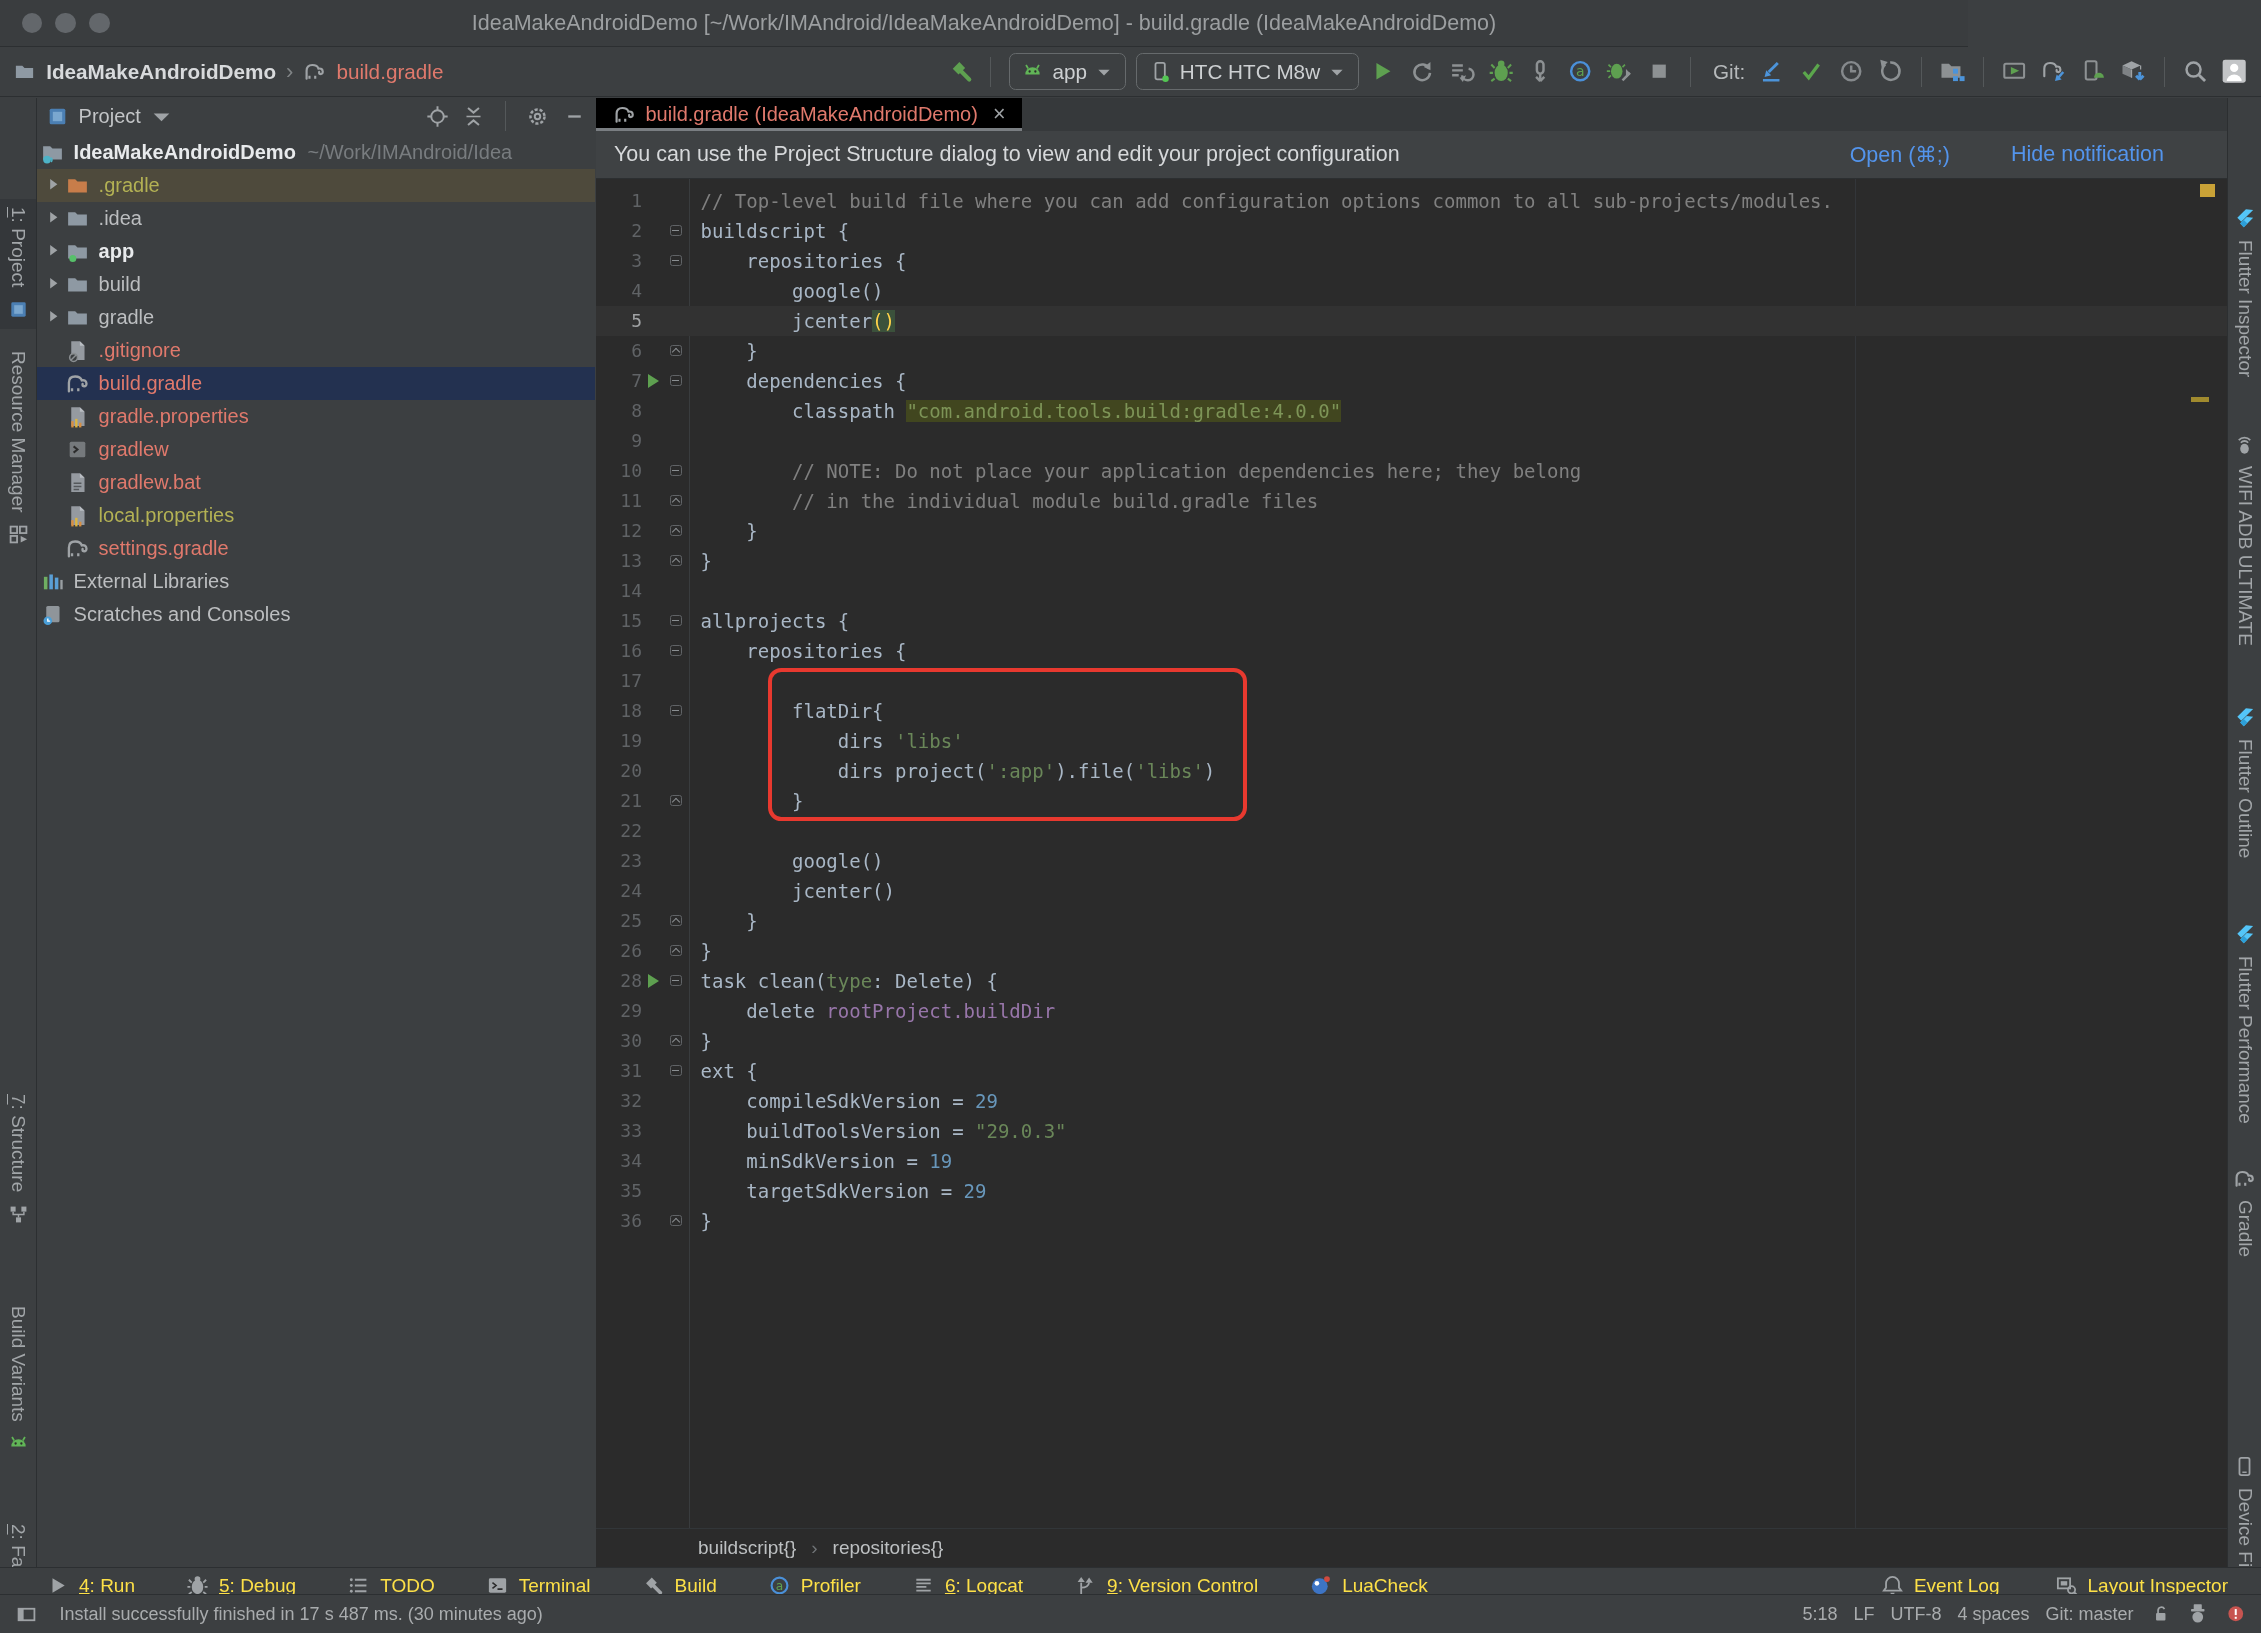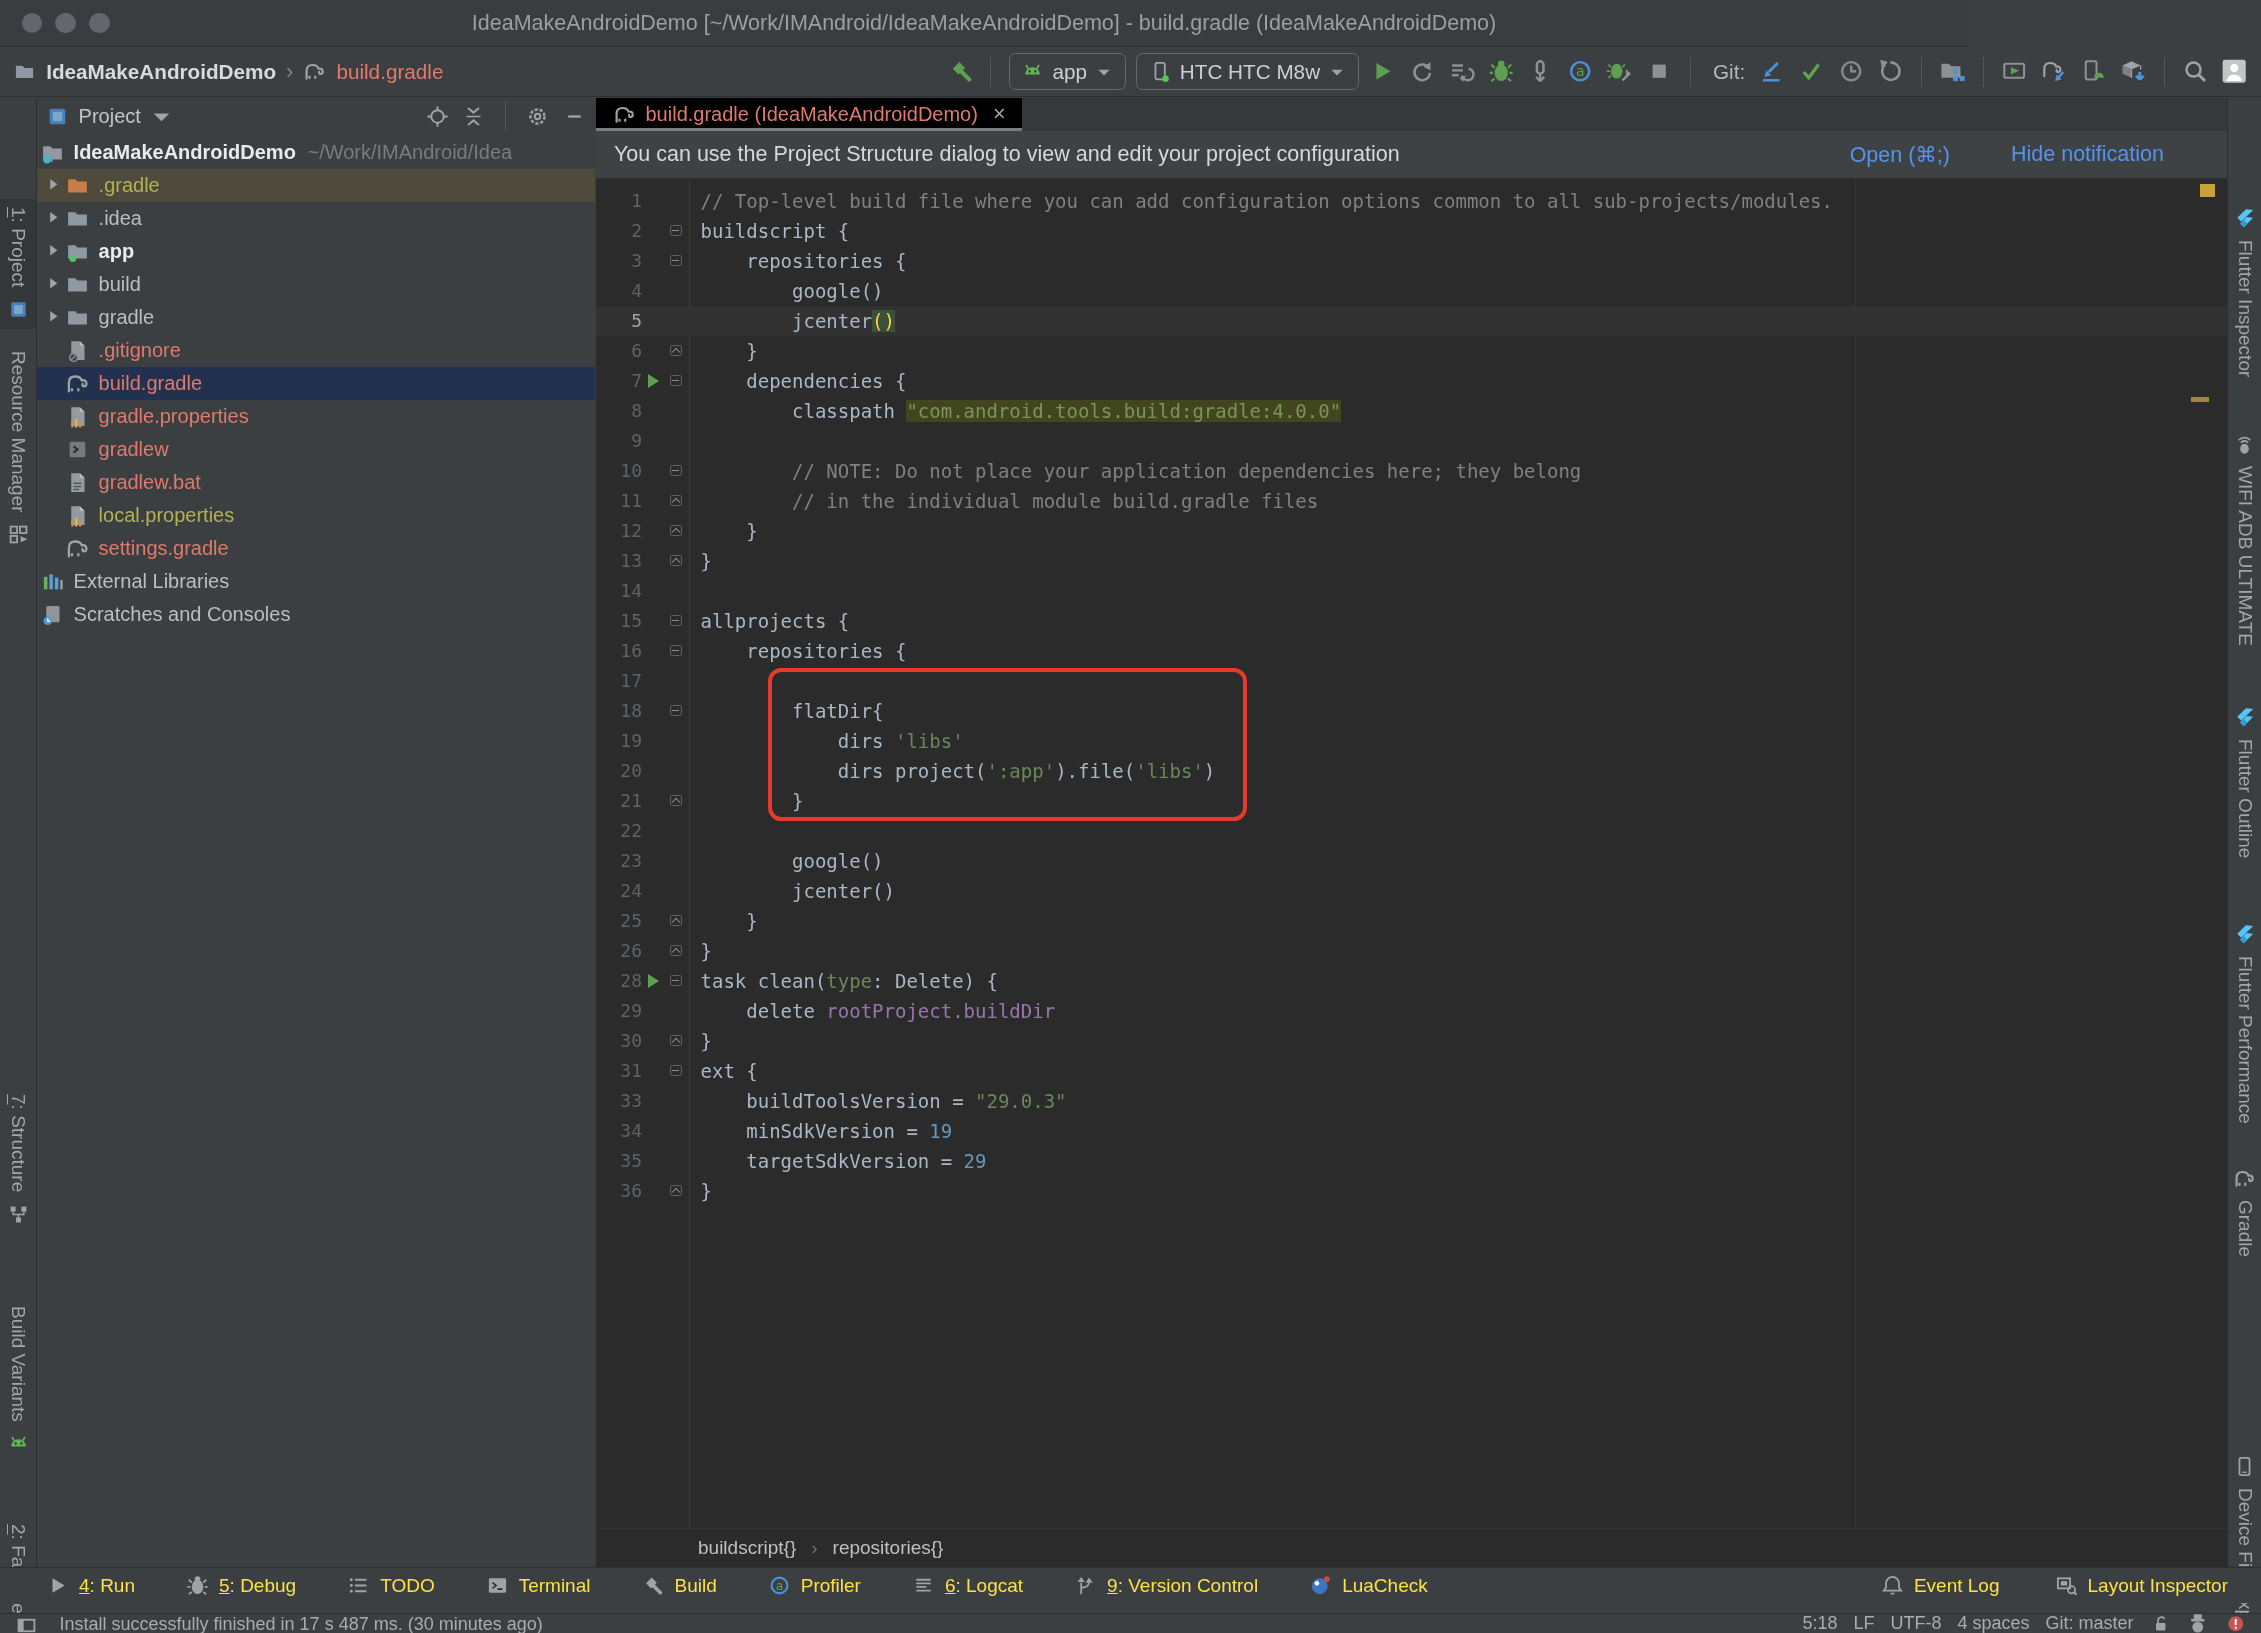--- a/index.html
+++ b/index.html
@@ -77,21 +77,21 @@
   .mark-sq{position:absolute;right:11.6px;top:86px;width:15px;height:13.2px;background:#c9a237}
   .mark-dash{position:absolute;right:18px;top:299px;width:18px;height:5px;background:#a08a2e}
   .crumbsbar{position:absolute;left:0;right:0;bottom:0;height:38px;border-top:0.8px solid #323639;display:flex;align-items:center;padding-left:102px;font-size:19px;color:#bdc0c2;gap:15px}
   .crumbsbar .sep{color:#707477}
   
   #bottombar{position:absolute;left:0;right:0;bottom:30px;height:36px;background:#3c3f41;border-top:0.8px solid #2c2f31;display:flex;align-items:center;padding:0 33px 0 46px;box-sizing:border-box;font-size:19px;color:#fde047}
   .bb-left{display:flex;align-items:center;gap:51px}
   .bb-right{margin-left:auto;display:flex;align-items:center;gap:55px}
   .bbitem{display:flex;align-items:center;gap:10px;white-space:nowrap}
   .bbitem .ic{width:23px;height:23px}
-  #statusbar{position:absolute;left:0;right:0;bottom:0;height:20px;background:#3c3f41;border-top:0.8px solid #2c2f31;display:flex;padding:0 15px;box-sizing:border-box;font-size:18px;color:#a9acae}
+  #statusbar{position:absolute;left:0;right:0;bottom:0;height:39px;background:#3c3f41;border-top:0.8px solid #2c2f31;display:flex;align-items:center;padding:0 15px;box-sizing:border-box;font-size:18px;color:#a9acae}
   #statusbar .msg{margin-left:21.5px}
   .sb-right{margin-left:auto;display:flex;align-items:center;gap:16px}
   .sb-right .ic{width:21.5px;height:21.5px}
   u{text-decoration:underline}
 </style>
 </head>
 <body>
 
 <div id="root">
 
@@ -870,20 +870,26 @@
         </div>
         <div class="cl">
           <span class="num">31</span>
           <span class="rcol"></span>
           <span class="fcol">
             <span class="fm fs"></span>
           </span>
           <span class="txt"><span class="s-d">ext {</span></span>
         </div>
         <div class="cl">
+          <span class="num">32</span>
+          <span class="rcol"></span>
+          <span class="fcol"></span>
+          <span class="txt"><span class="s-d">    compileSdkVersion = </span><span class="s-num">29</span></span>
+        </div>
+        <div class="cl">
           <span class="num">33</span>
           <span class="rcol"></span>
           <span class="fcol"></span>
           <span class="txt"><span class="s-d">    buildToolsVersion = </span><span class="s-s">"29.0.3"</span></span>
         </div>
         <div class="cl">
           <span class="num">34</span>
           <span class="rcol"></span>
           <span class="fcol"></span>
           <span class="txt"><span class="s-d">    minSdkVersion = </span><span class="s-num">19</span></span>

